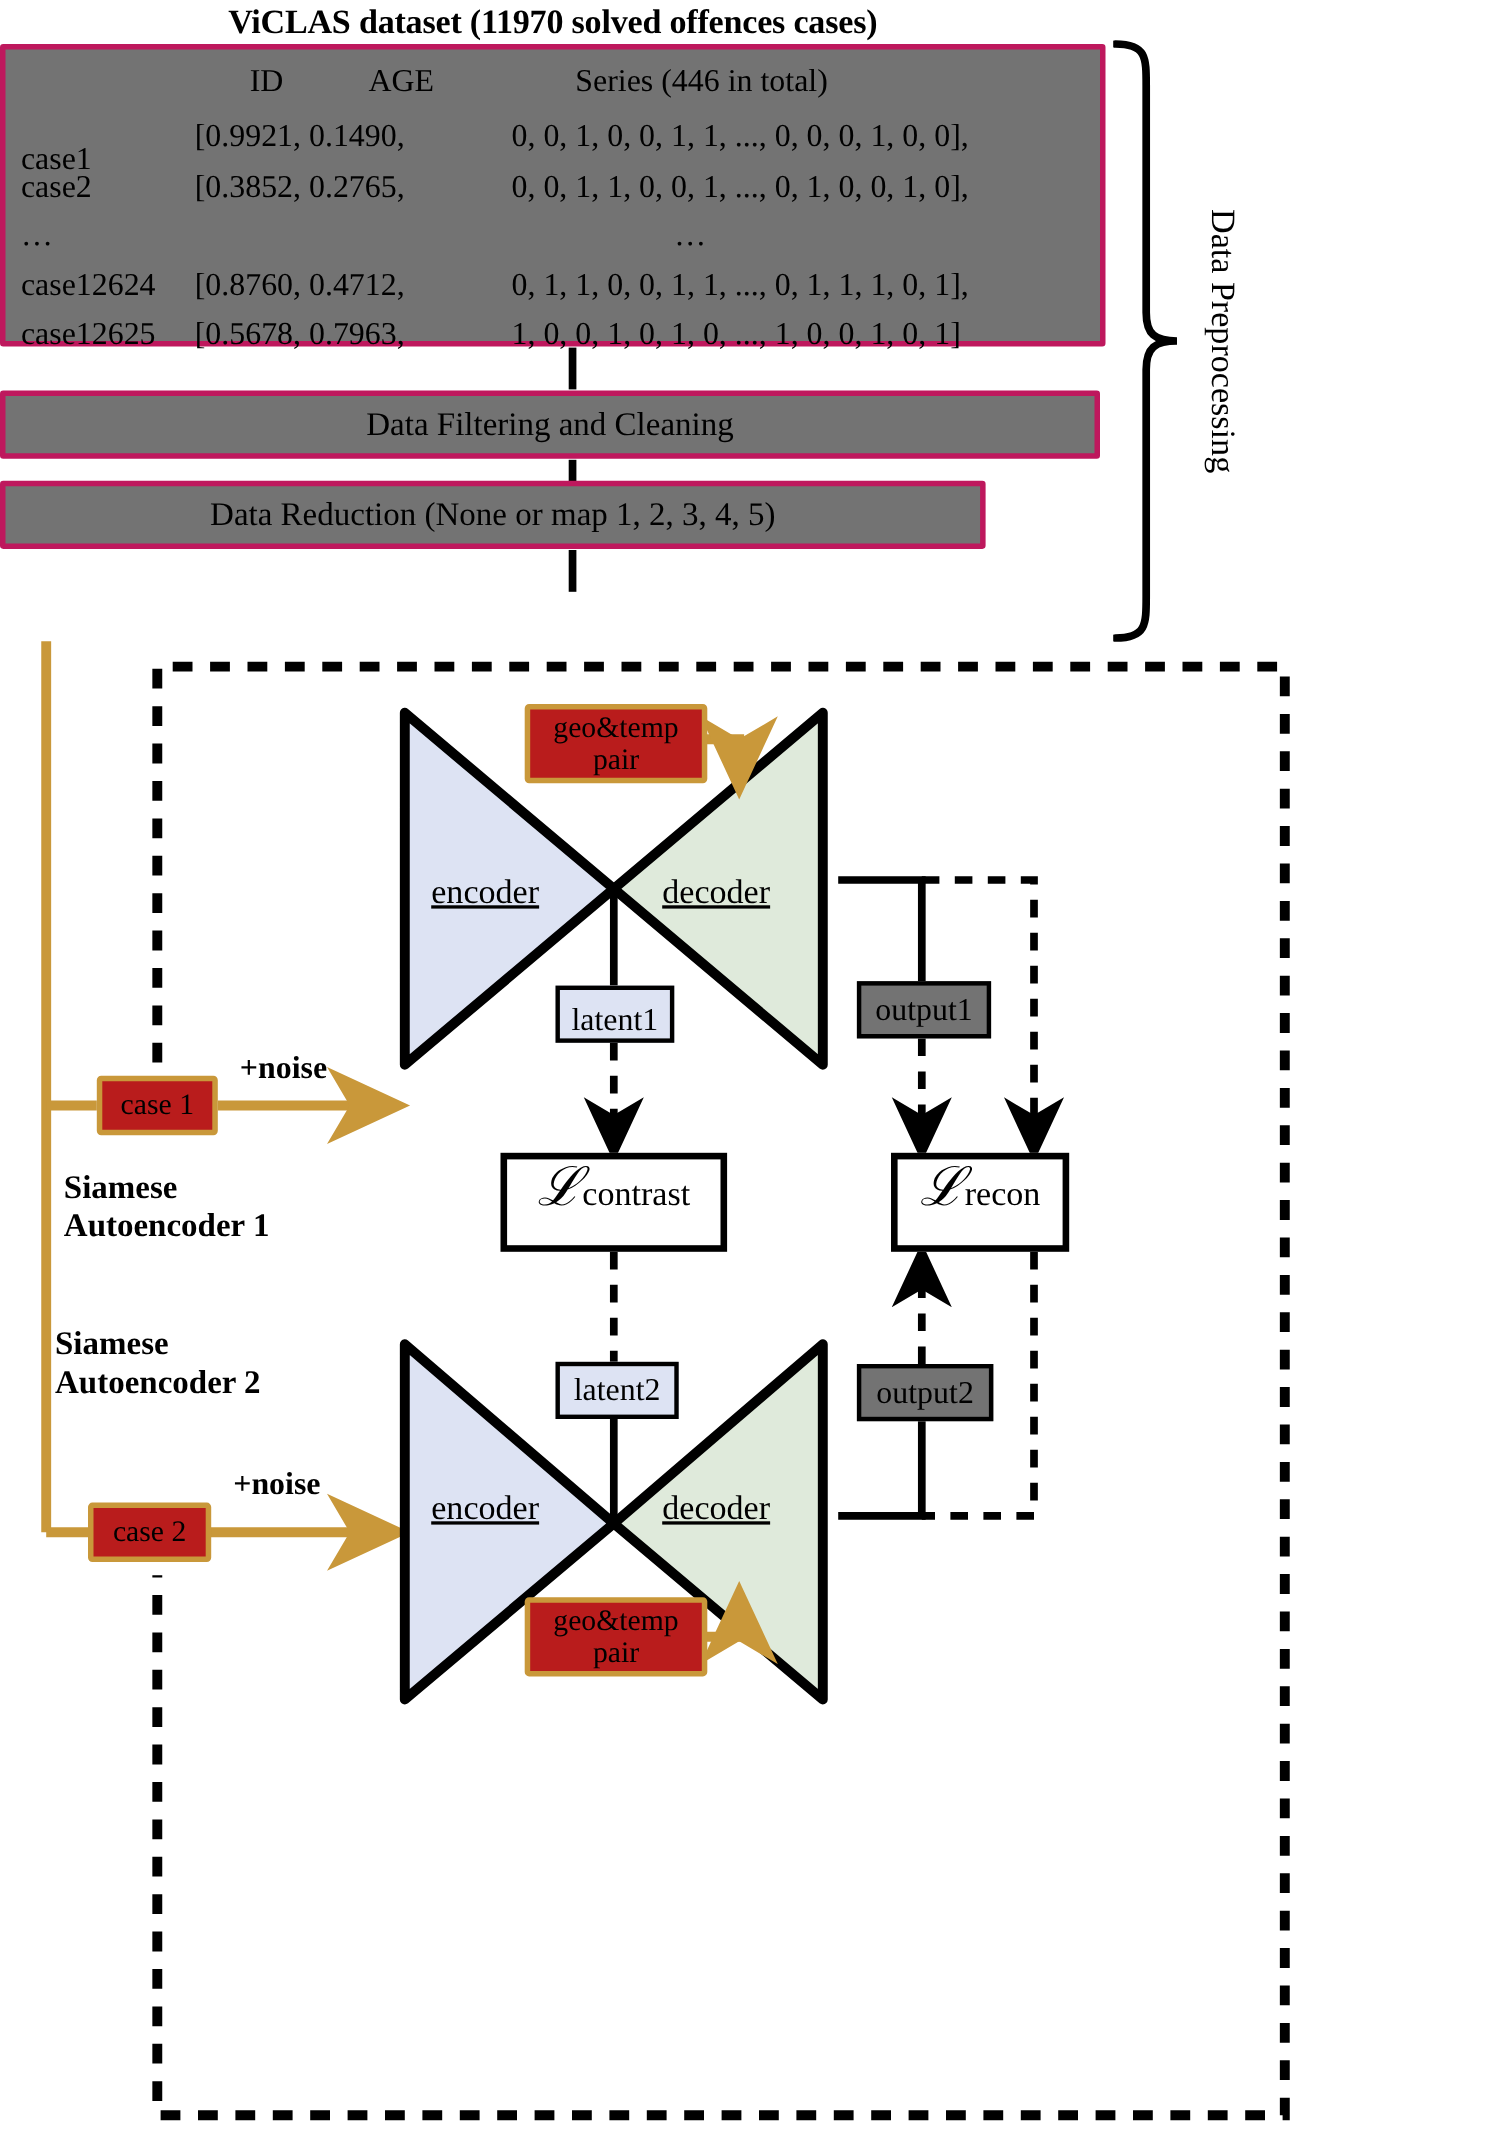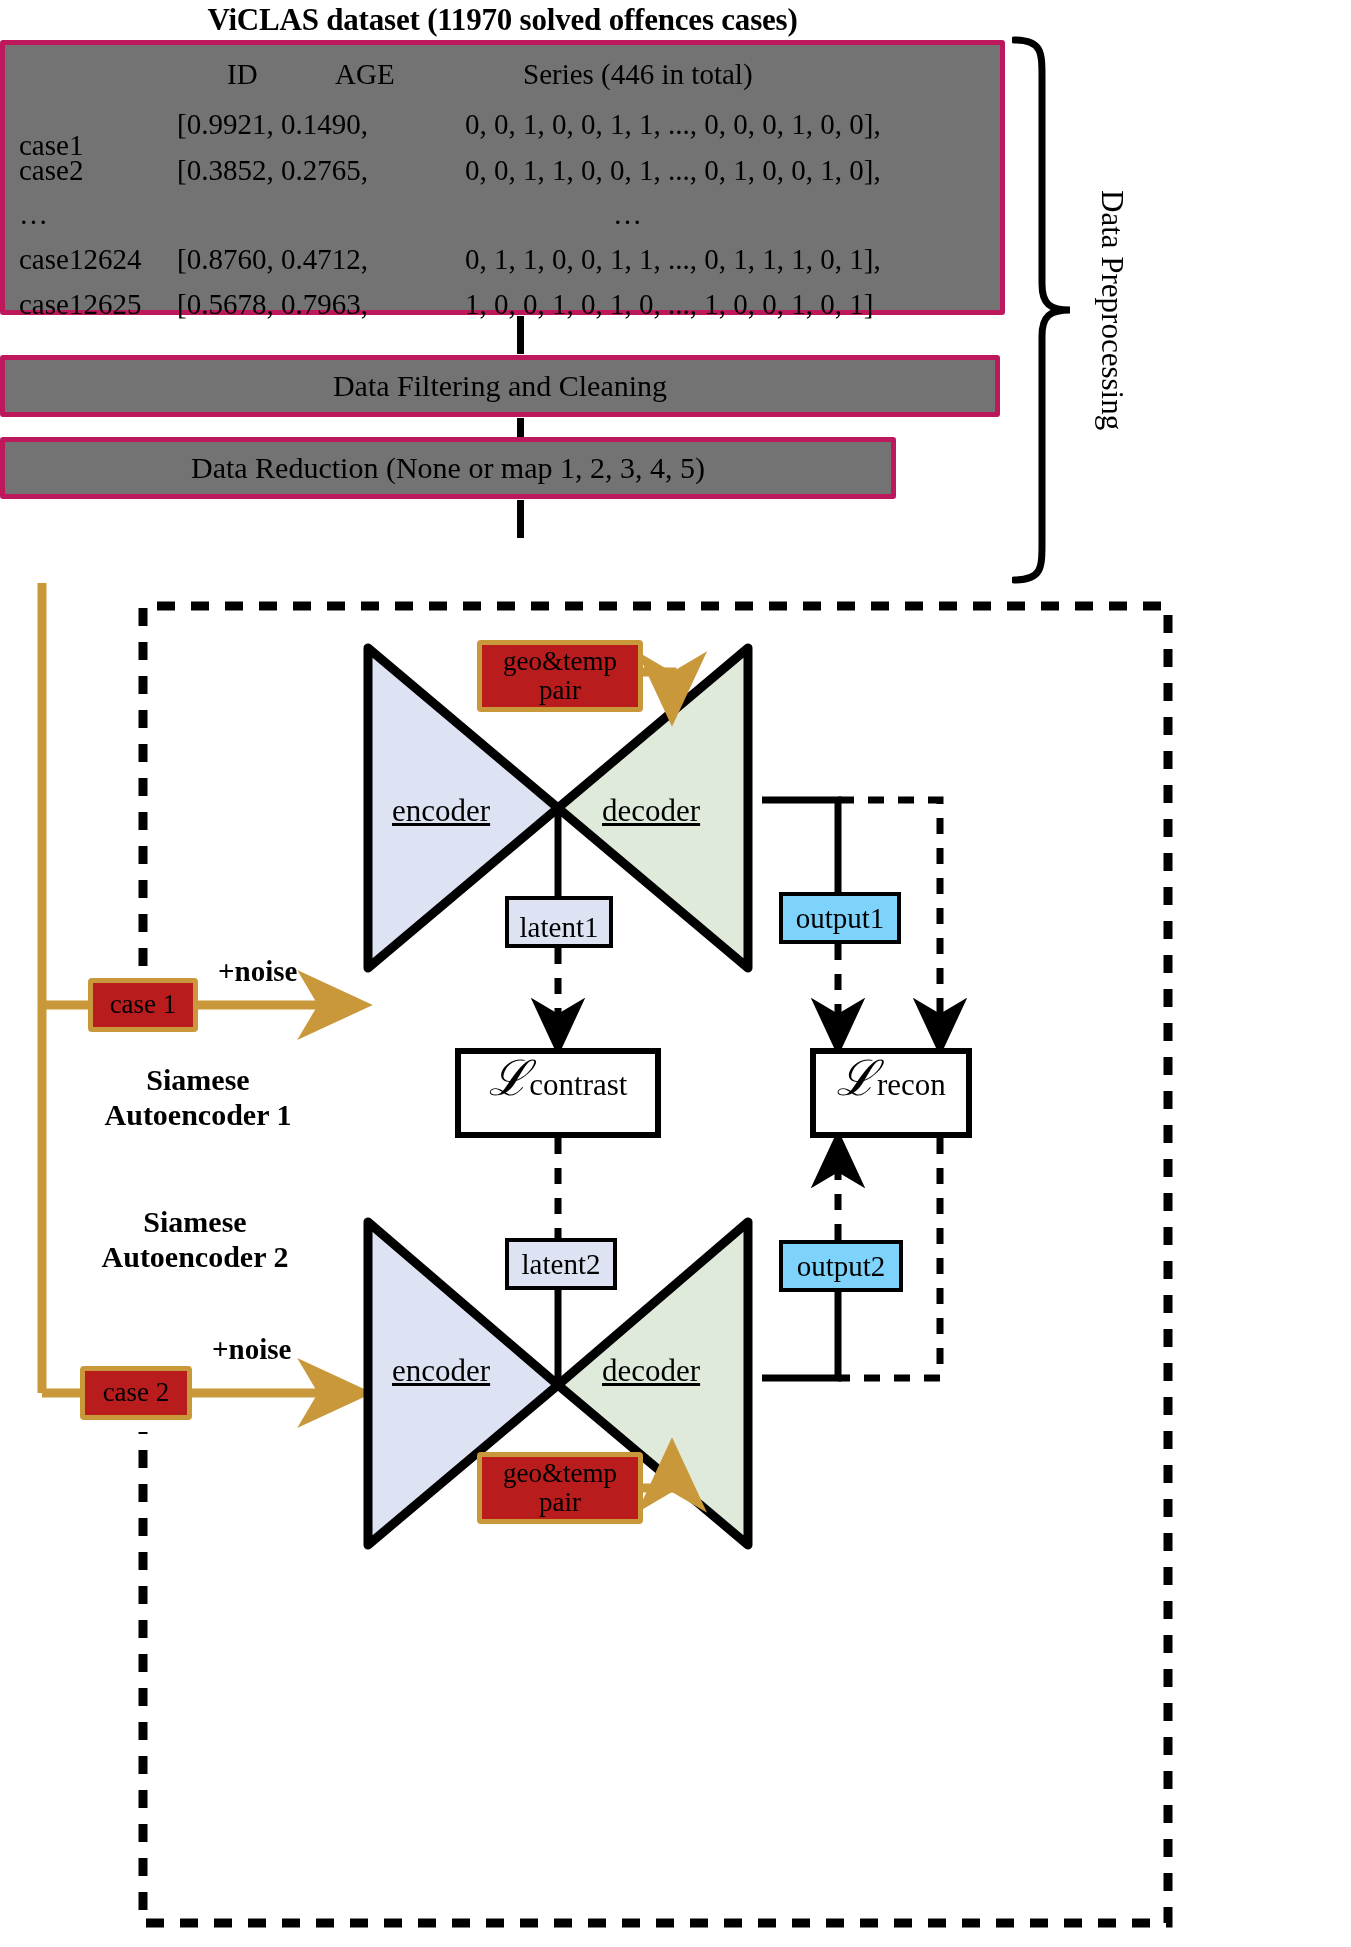--- a/index.html
+++ b/index.html
@@ -53,38 +53,38 @@
   .tan-box{
     background:#b91c1c;border:5px solid #c9983a;border-radius:4px;
     box-sizing:border-box;display:flex;align-items:center;justify-content:center;
     text-align:center;font-size:27px;line-height:1.08;
   }
   .lat-box{
     background:#dde3f3;border:4px solid #000;box-sizing:border-box;
     display:flex;align-items:center;justify-content:center;font-size:29px;
   }
   .out-box{
-    background:#7dd3fc;border:4px solid #000;box-sizing:border-box;
+    background:#737373;border:4px solid #000;box-sizing:border-box;
     display:flex;align-items:center;justify-content:center;font-size:29px;
   }
   .loss-box{
     background:#fff;border:6px solid #000;box-sizing:border-box;
     display:flex;align-items:baseline;justify-content:center;
     font-size:42px;white-space:nowrap;padding-bottom:2px;
   }
   .loss-box .cal{
     font-family:"DejaVu Serif",serif;font-style:italic;font-size:49px;
     line-height:1;
   }
   .loss-box .sub{font-size:31px;line-height:1;}
 
   .plain-label{font-size:29px;font-weight:700;white-space:nowrap;}
   .enc-label{font-size:31px;white-space:nowrap;text-decoration:underline;}
   .sia-label{
-    font-size:30px;font-weight:700;text-align:center;line-height:1.15;
+    font-size:30px;font-weight:700;text-align:left;line-height:1.15;
   }
 </style>
 </head>
 <body>
 
 <div id="root">
 
   <div class="abs title">ViCLAS dataset (11970 solved offences cases)</div>
 
   <div class="abs prep-box" style="left:0;top:40px;width:1005px;height:275px;">

